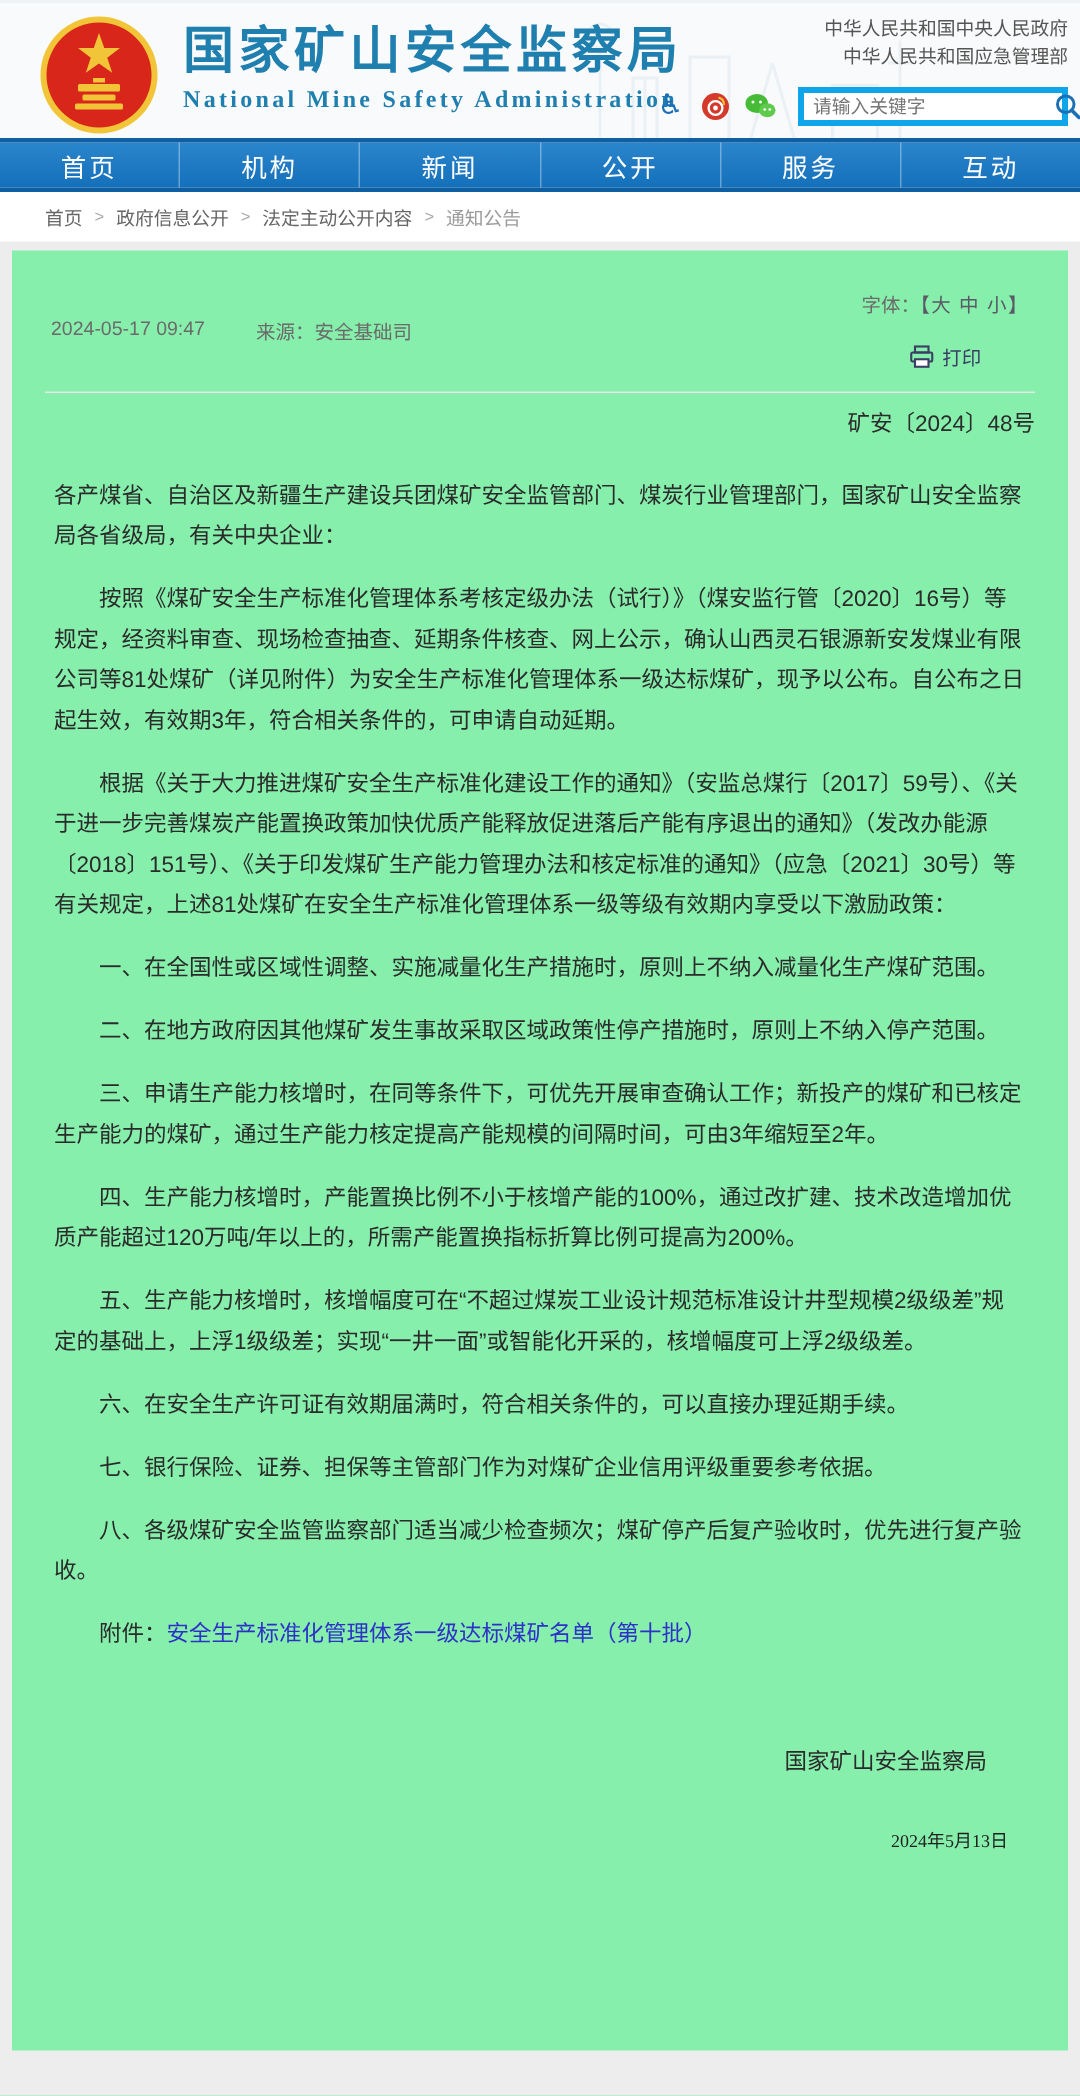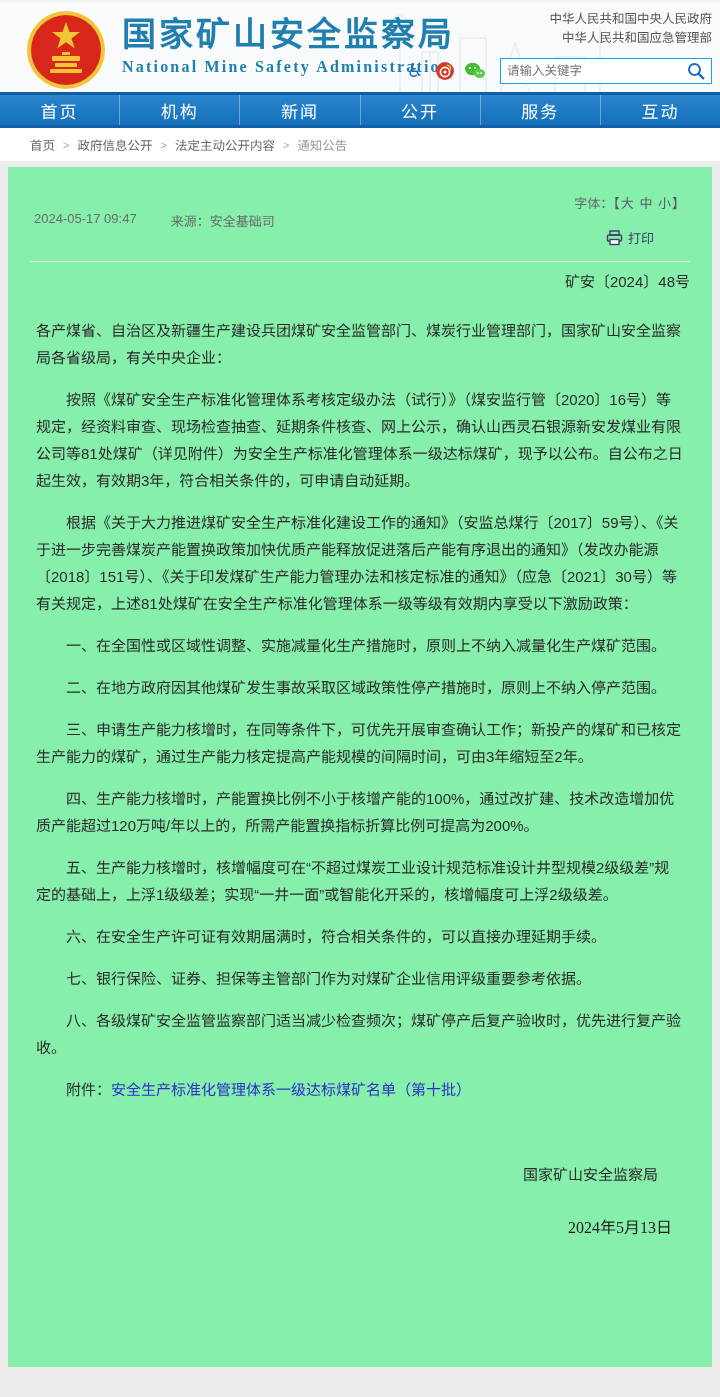--- a/index.html
+++ b/index.html
@@ -37,22 +37,22 @@
     text-decoration:none;
   }
   .tools-row{
     position:absolute; right:8px; top:56px; display:flex;
     align-items:center; gap:8px;
   }
   .mini-icon{display:inline-flex; align-items:center; justify-content:center;
     width:22px; height:22px; cursor:pointer;}
   .a11y{font-size:19px; color:var(--icon_blue); line-height:22px;}
   .search-box{
-    display:flex; align-items:center; width:212px; height:26px;
-    background:#fff; border:1px solid #0ea5e9; padding:0 6px; margin-left:6px;justify-content:center;
+    display:flex; align-items:center; width:180px; height:26px;
+    background:#fff; border:4px solid #0ea5e9; padding:0 6px; margin-left:6px;
   }
   .search-box input{
     flex:1; border:none; outline:none; font-size:12.5px; color:#333;
     background:transparent; font-family:inherit;
   }
   .search-btn{border:none; background:none; cursor:pointer; display:flex;}
   
   .main-nav{
     display:flex; height:36px; background:linear-gradient(#2a85cc,#1470ba);
     border-top:3px solid var(--nav_border); border-bottom:3px solid var(--nav_border);
@@ -96,21 +96,21 @@
   .body-text{font-size:15px; line-height:27px; color:#2b2b2b; padding:0 6px;}
   .body-text p{margin:15px 0;}
   .body-text p.indent{text-indent:2em;}
   .attachment{margin-top:46px; font-size:15px; text-indent:2em;}
   .attachment a{color:var(--link_blue); text-decoration:none; cursor:pointer;}
   .signature{
     text-align:right; font-size:15px; color:#2b2b2b;
     margin-top:58px; padding-right:26px;
   }
   .sign-date{
-    text-align:right; font-size:16px; color:#1f1f1f;
+    text-align:right; font-size:12px; color:#1f1f1f;
     margin-top:26px; padding-right:12px;
     font-family:"Liberation Serif","DejaVu Serif",serif;
   }
 </style>
 </head>
 <body>
 
 <header class="site-header">
   <svg class="watermark" width="260" height="92" viewBox="0 0 260 92">
     <g stroke="#dfe8ee" stroke-width="2" fill="none">

